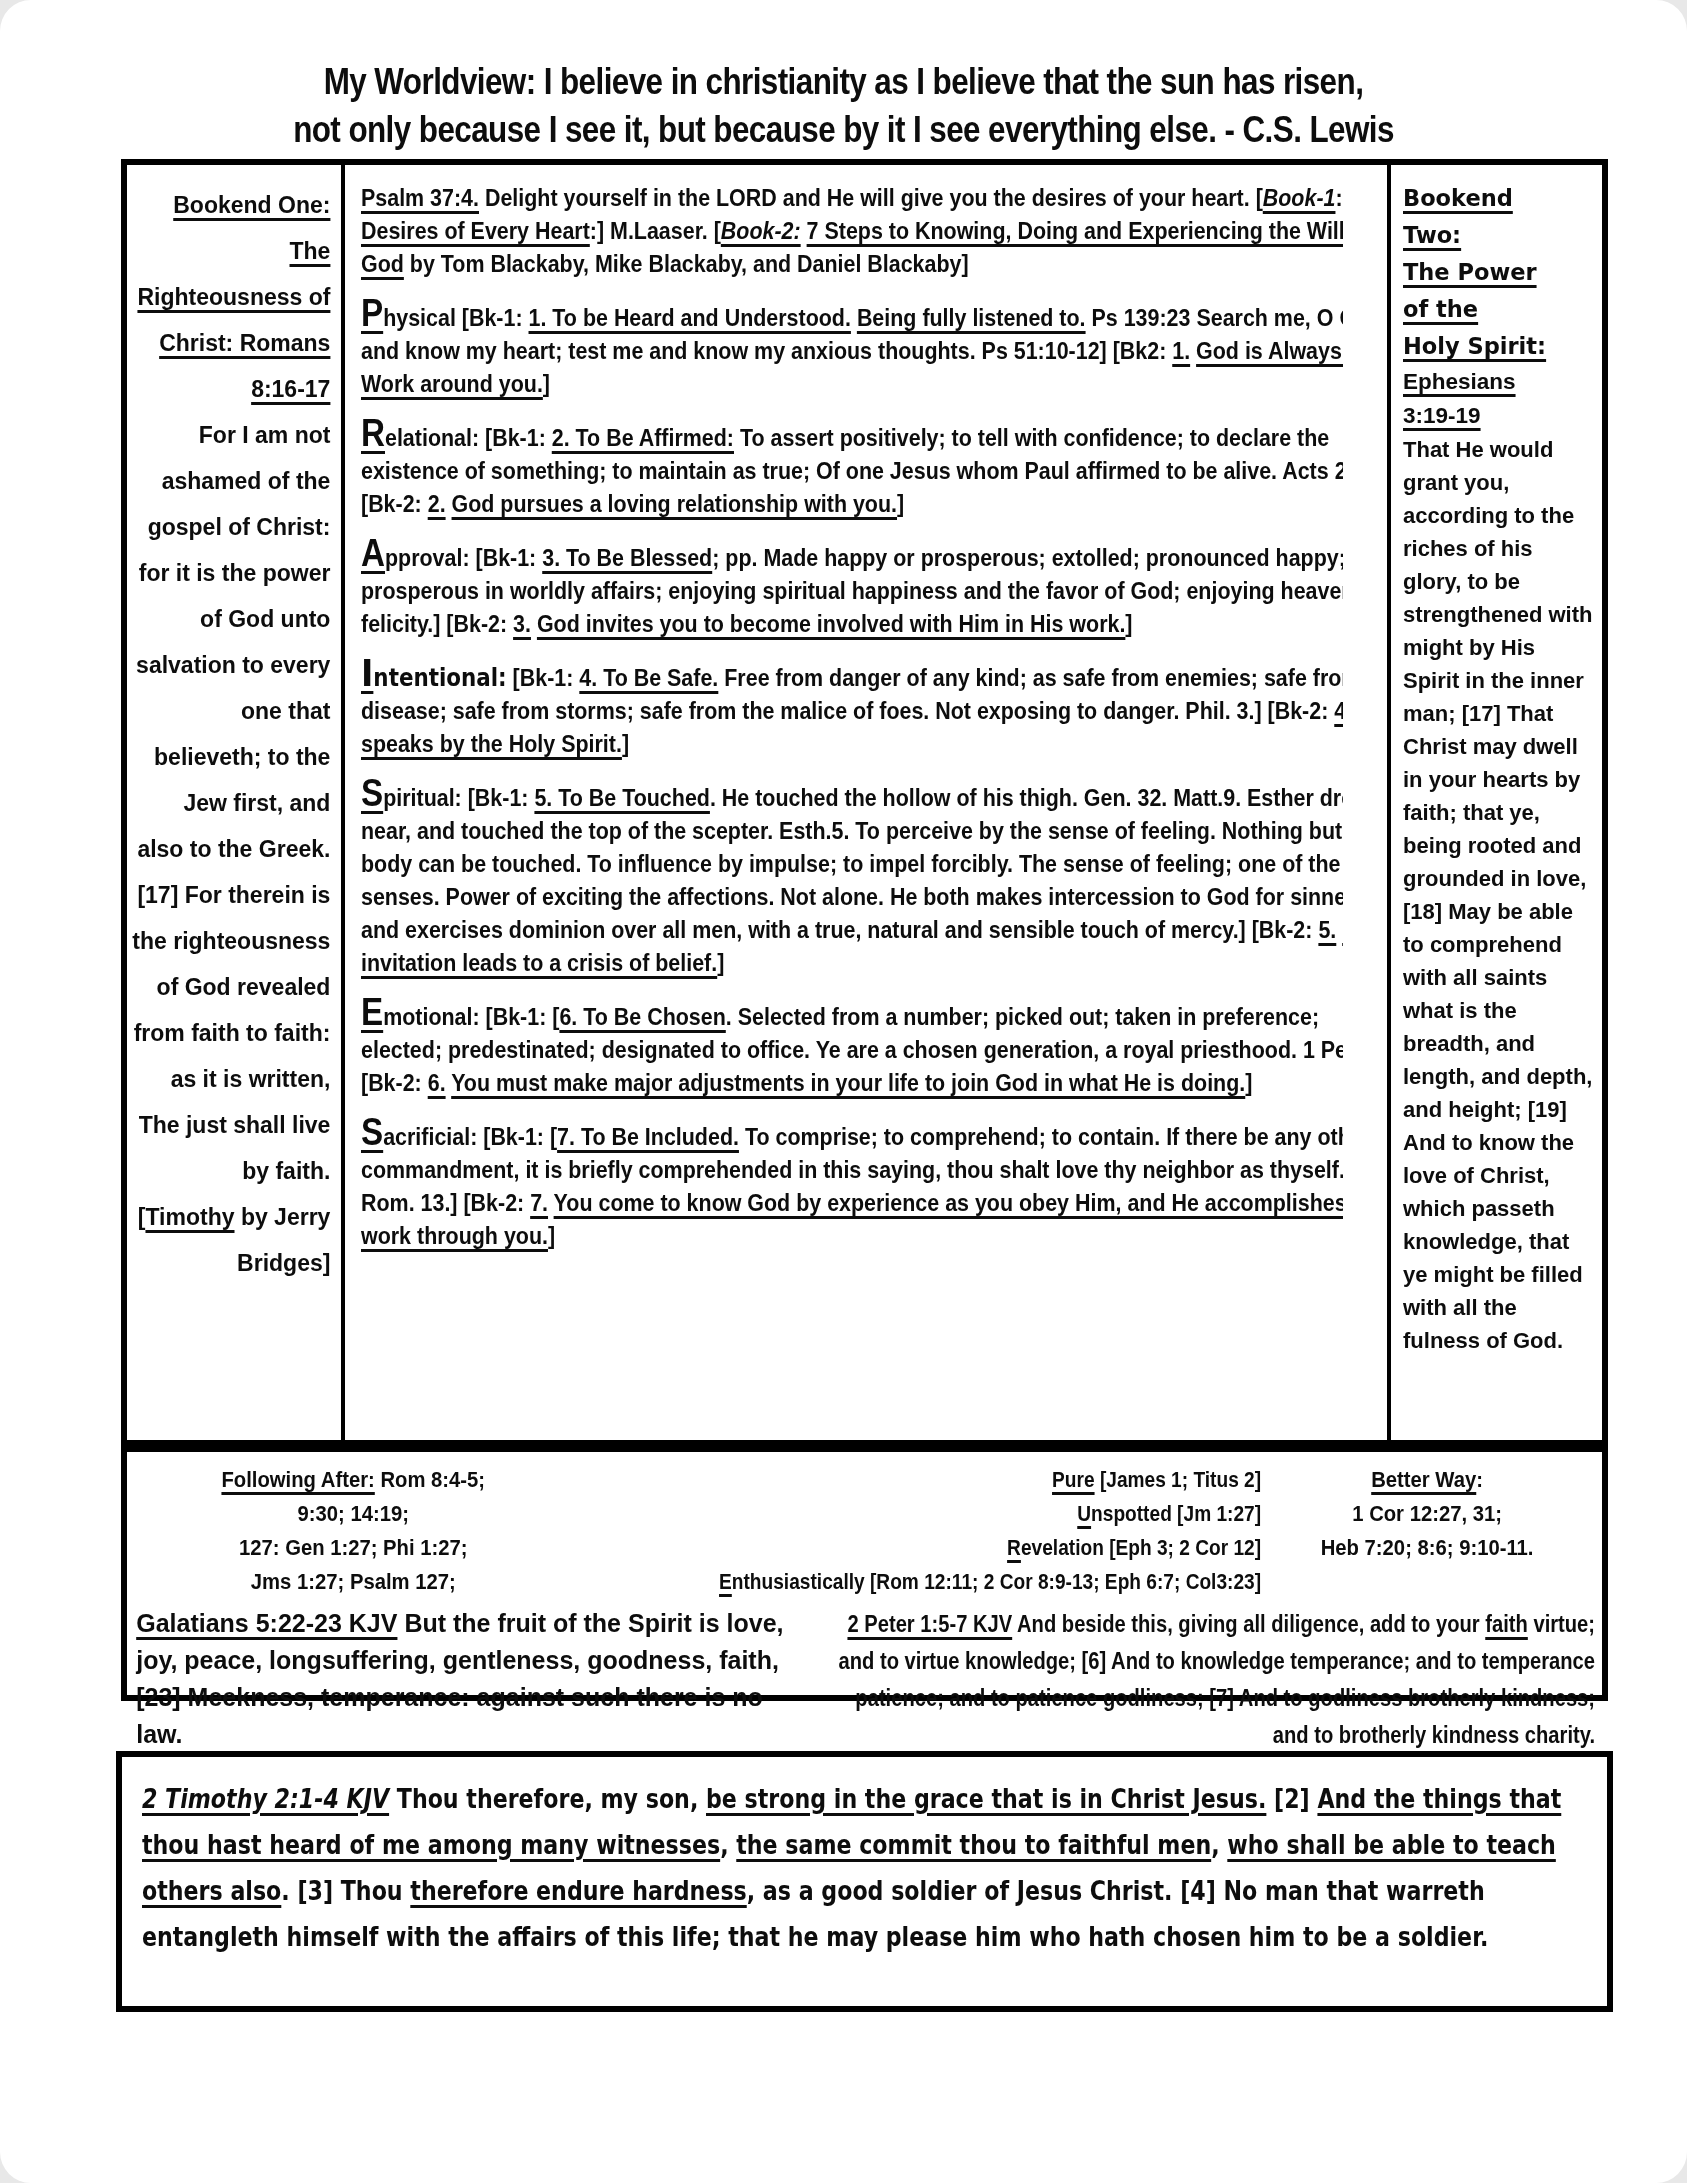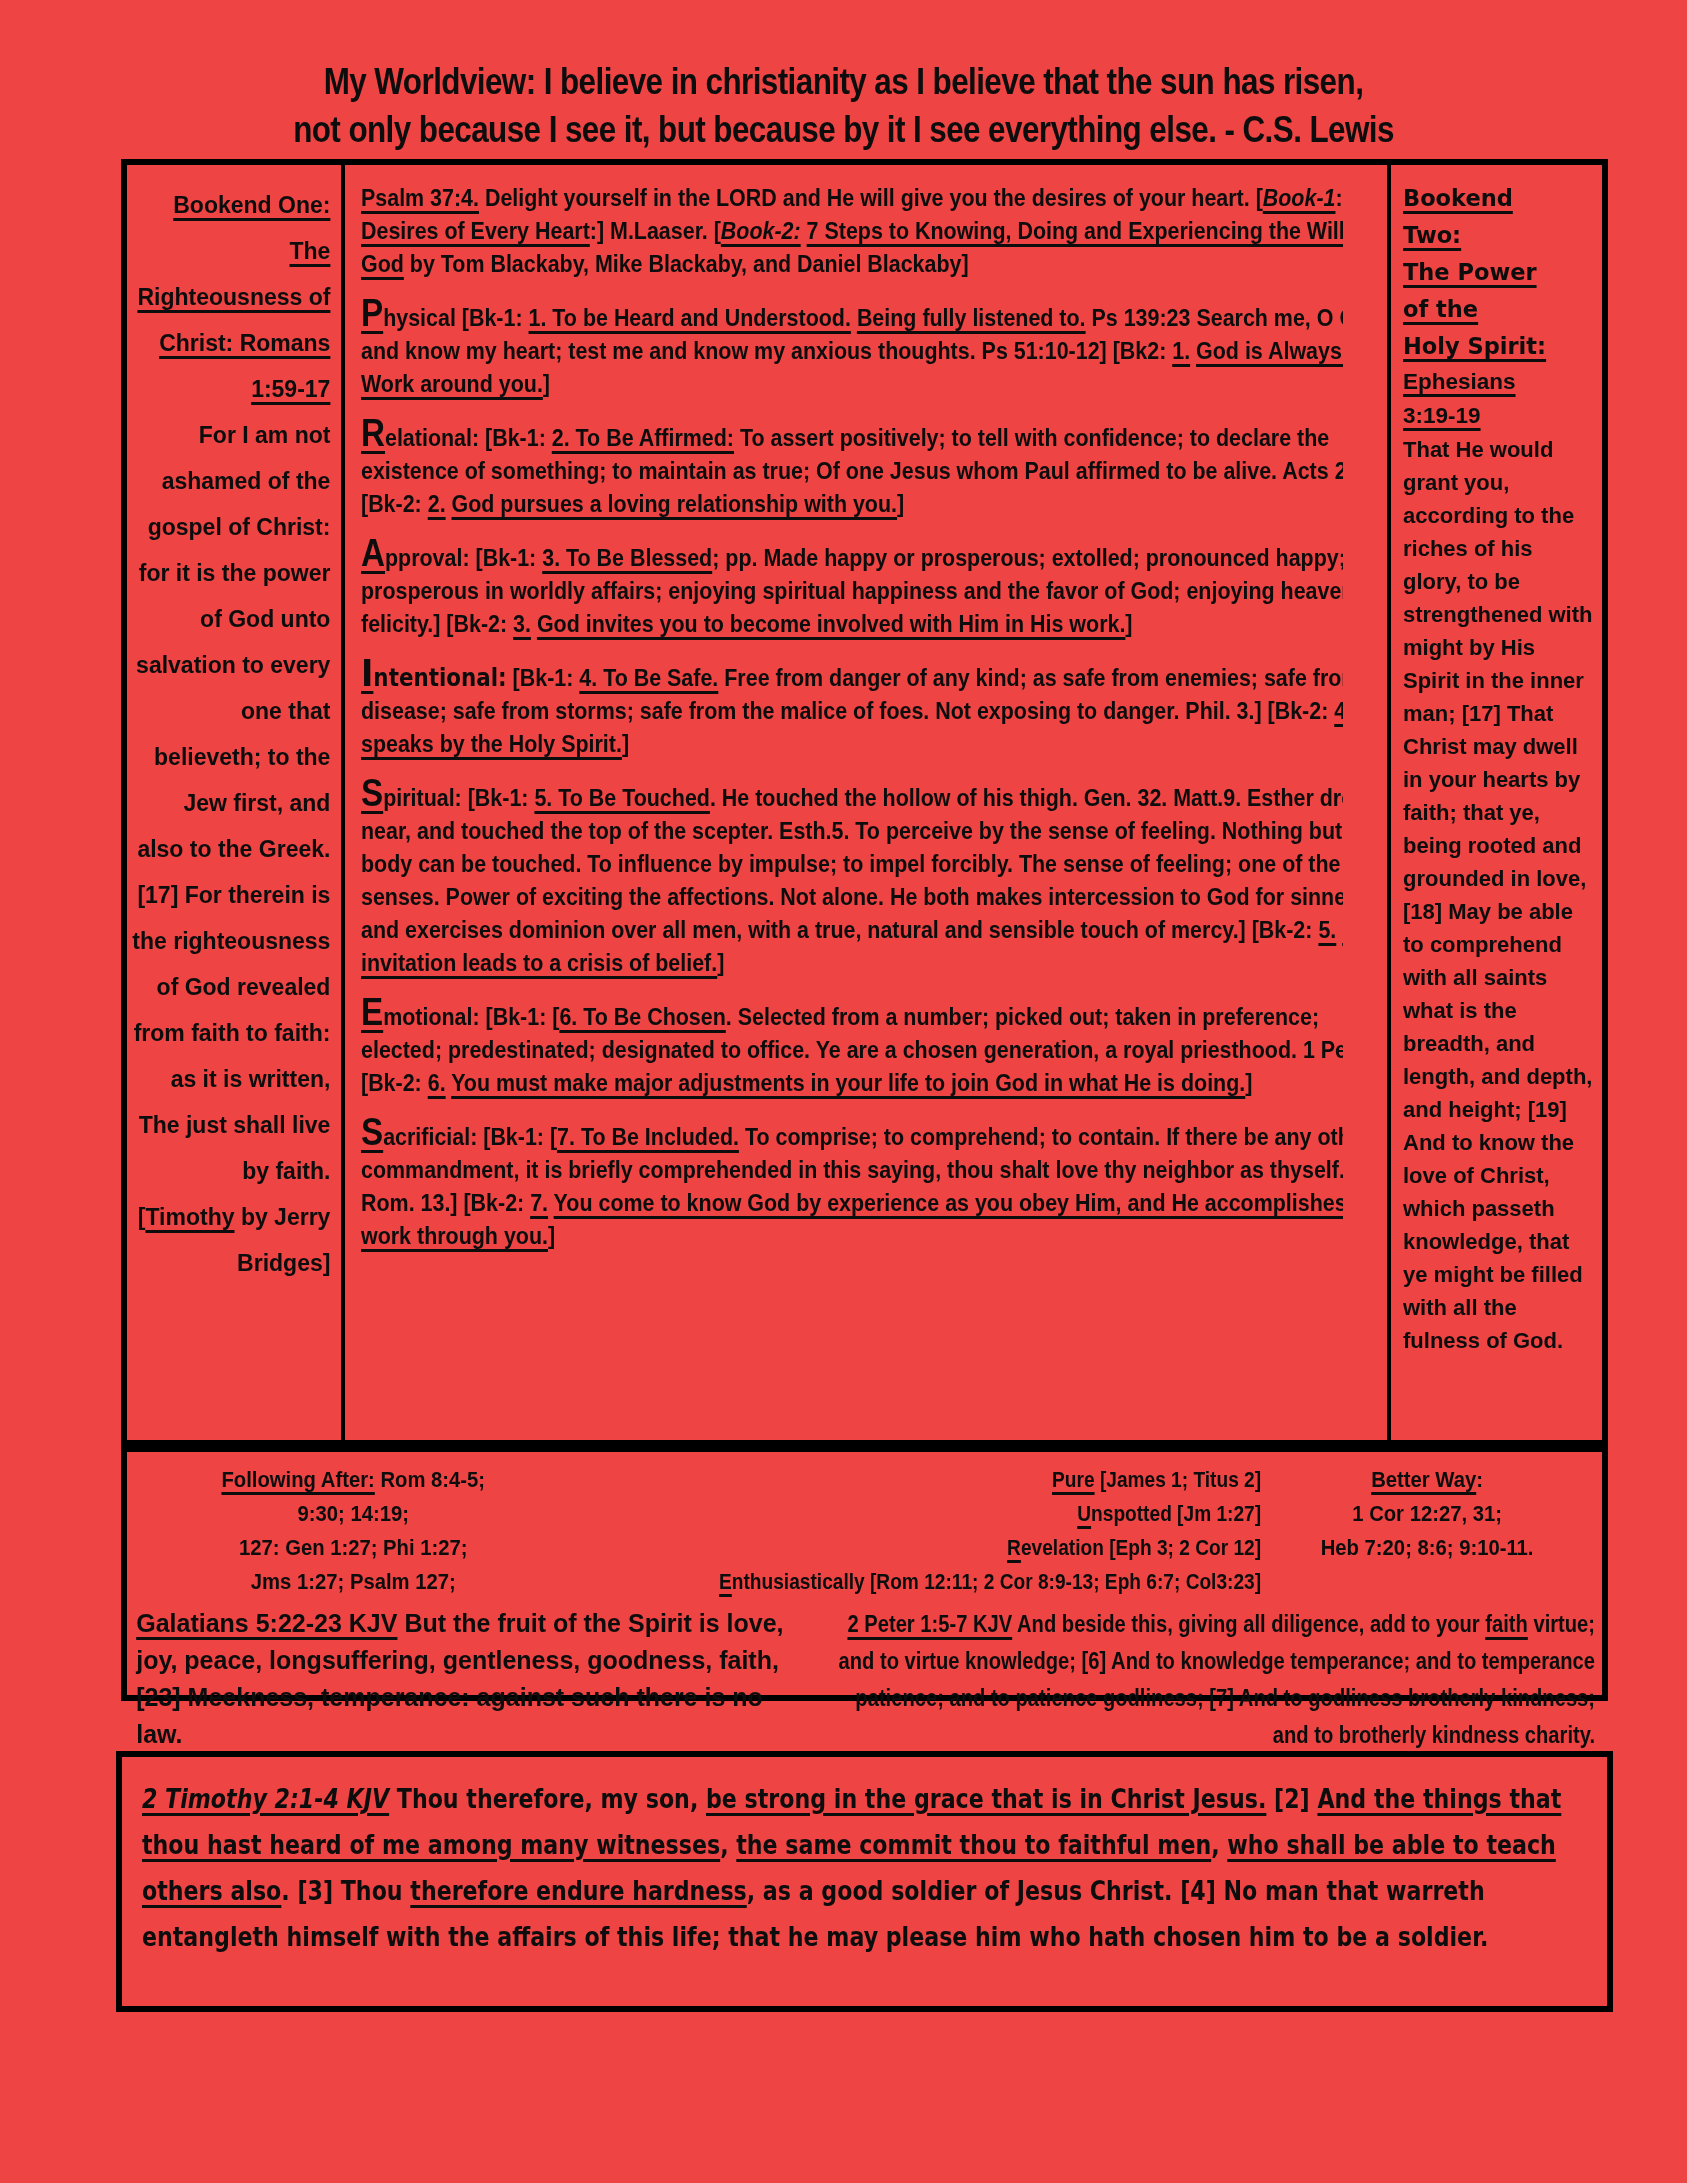--- a/index.html
+++ b/index.html
@@ -1,17 +1,17 @@
 <!DOCTYPE html>
 <html style="font-size:10.6px"><head>
 <meta charset="utf-8">
 <style>
   html,body{margin:0;padding:0;background:#e8e8e8;}
-  .page{position:relative;width:1687px;height:2183px;background:#ef4444;color:#0d0d0d;
-        font-family:"Liberation Sans",sans-serif;font-weight:bold;overflow:hidden;}
+  .page{position:relative;width:1687px;height:2183px;background:#ffffff;color:#0d0d0d;
+        font-family:"Liberation Sans",sans-serif;font-weight:bold;overflow:hidden;border-radius:31px;}
   
   .title{position:absolute;left:0;top:58px;width:1687px;text-align:center;
          font-size:37px;line-height:48px;letter-spacing:-0.7px;
          transform:scaleX(0.85);transform-origin:50% 0;}
   
   .u{text-decoration:underline;text-decoration-thickness:3.3px;text-underline-offset:4.6px;}
   .i{font-style:italic;}
   .cap{font-size:1.55em;line-height:0.9;}
   .g{font-family:"DejaVu Sans",sans-serif;letter-spacing:0;}
   
@@ -56,21 +56,21 @@
 
 <div class="page">
 
   <div class="title">
     <div>My Worldview: I believe in christianity as I believe that the sun has risen,</div>
     <div>not only because I see it, but because by it I see everything else. - C.S. Lewis</div>
   </div>
 
   <div class="topbox">
     <div class="col-left">
-      <div class="heading"><span class="u">Bookend One: The Righteousness of Christ: Romans 1:59-17</span></div>
+      <div class="heading"><span class="u">Bookend One: The Righteousness of Christ: Romans 8:16-17</span></div>
       <div><span>For I am not ashamed of the gospel of Christ: for it is the power of God unto salvation to every one that believeth; to the Jew first, and also to the Greek. [17] For therein is the righteousness of God revealed from faith to faith: as it is written, The just shall live by faith.</span></div>
       <div><span>[</span><span class="u">Timothy</span><span> by Jerry Bridges]</span></div>
     </div>
 
     <div class="col-mid">
       <div class="mid-inner">
           <p><span class="u">Psalm 37:4.</span><span> Delight yourself in the LORD and He will give you the desires of your heart. [</span><span class="u i">Book-1</span><span>: </span><span class="u">7 Desires of Every Heart</span><span>:] M.Laaser. [</span><span class="u i">Book-2:</span><span> </span><span class="u">7 Steps to Knowing, Doing and Experiencing the Will of God</span><span> by Tom Blackaby, Mike Blackaby, and Daniel Blackaby]</span></p>
           <p><span class="u cap">P</span><span>hysical  [Bk-1: </span><span class="u">1. To be Heard and Understood.</span><span> </span><span class="u">Being fully listened to.</span><span> Ps 139:23 Search me, O God, and know my heart; test me and know my anxious thoughts. Ps 51:10-12]  [Bk2: </span><span class="u">1.</span><span> </span><span class="u">God is Always at Work around you.</span><span>]</span></p>
           <p><span class="u cap">R</span><span>elational: [Bk-1: </span><span class="u">2. To Be Affirmed:</span><span> To assert positively; to tell with confidence; to declare the existence of something; to maintain as true; Of one Jesus whom Paul affirmed to be alive.  Acts 25.] [Bk-2: </span><span class="u">2.</span><span> </span><span class="u">God pursues a loving relationship with you.</span><span>]</span></p>
           <p><span class="u cap">A</span><span>pproval: [Bk-1: </span><span class="u">3. To Be Blessed</span><span>; pp. Made happy or prosperous; extolled; pronounced happy; prosperous in worldly affairs; enjoying spiritual happiness and the favor of God; enjoying heavenly felicity.] [Bk-2: </span><span class="u">3.</span><span> </span><span class="u">God invites you to become involved with Him in His work.</span><span>]</span></p>

